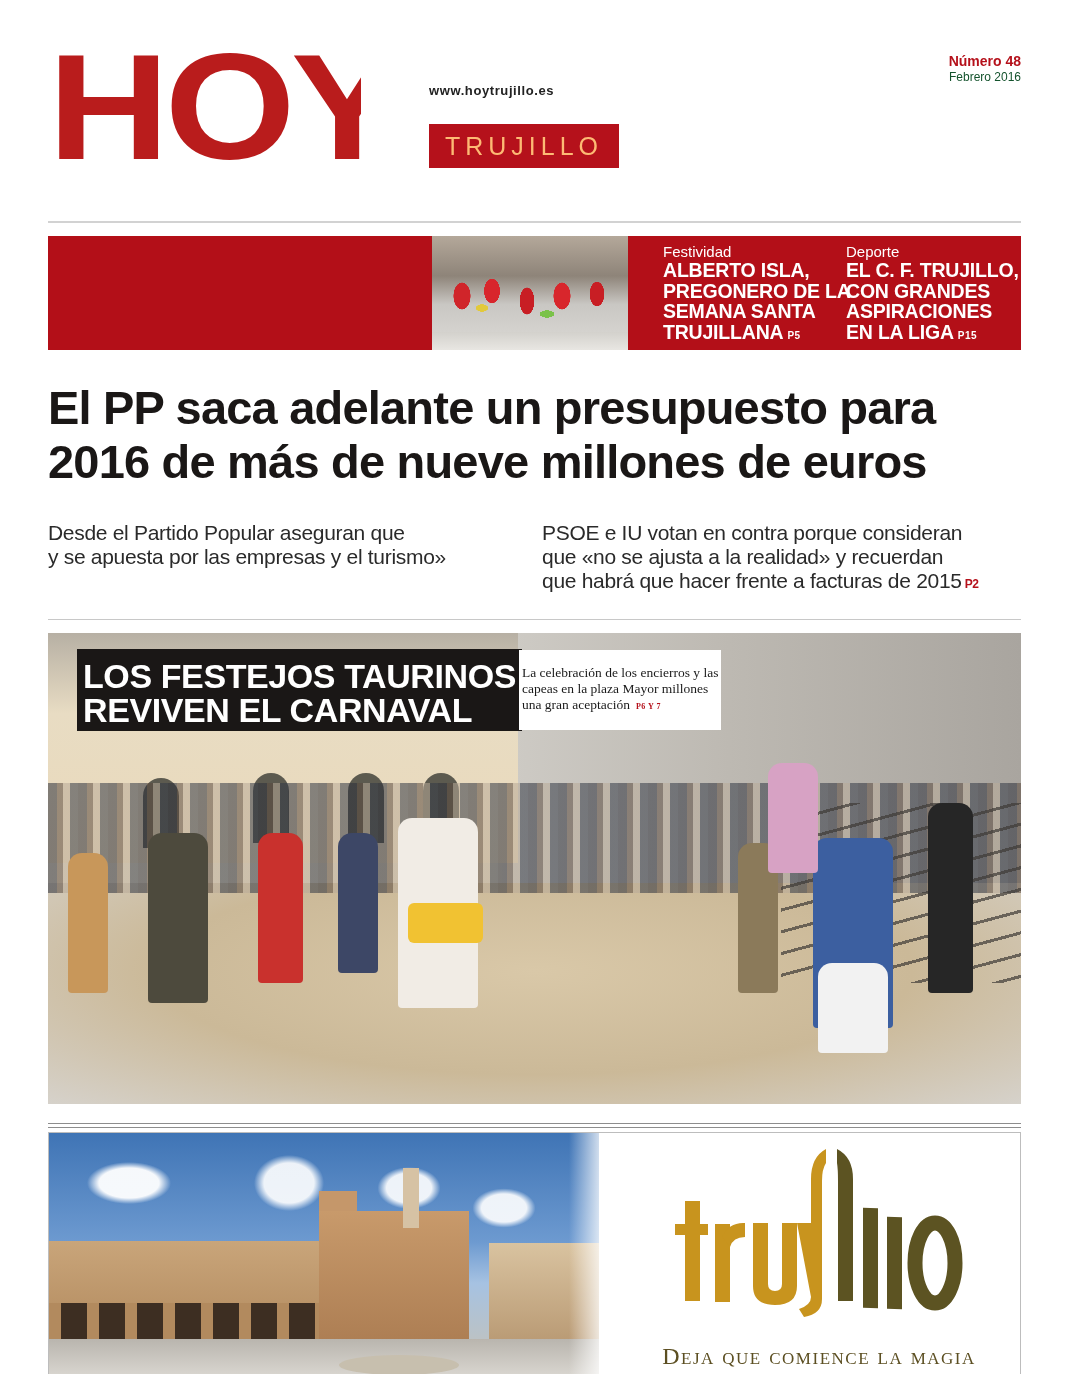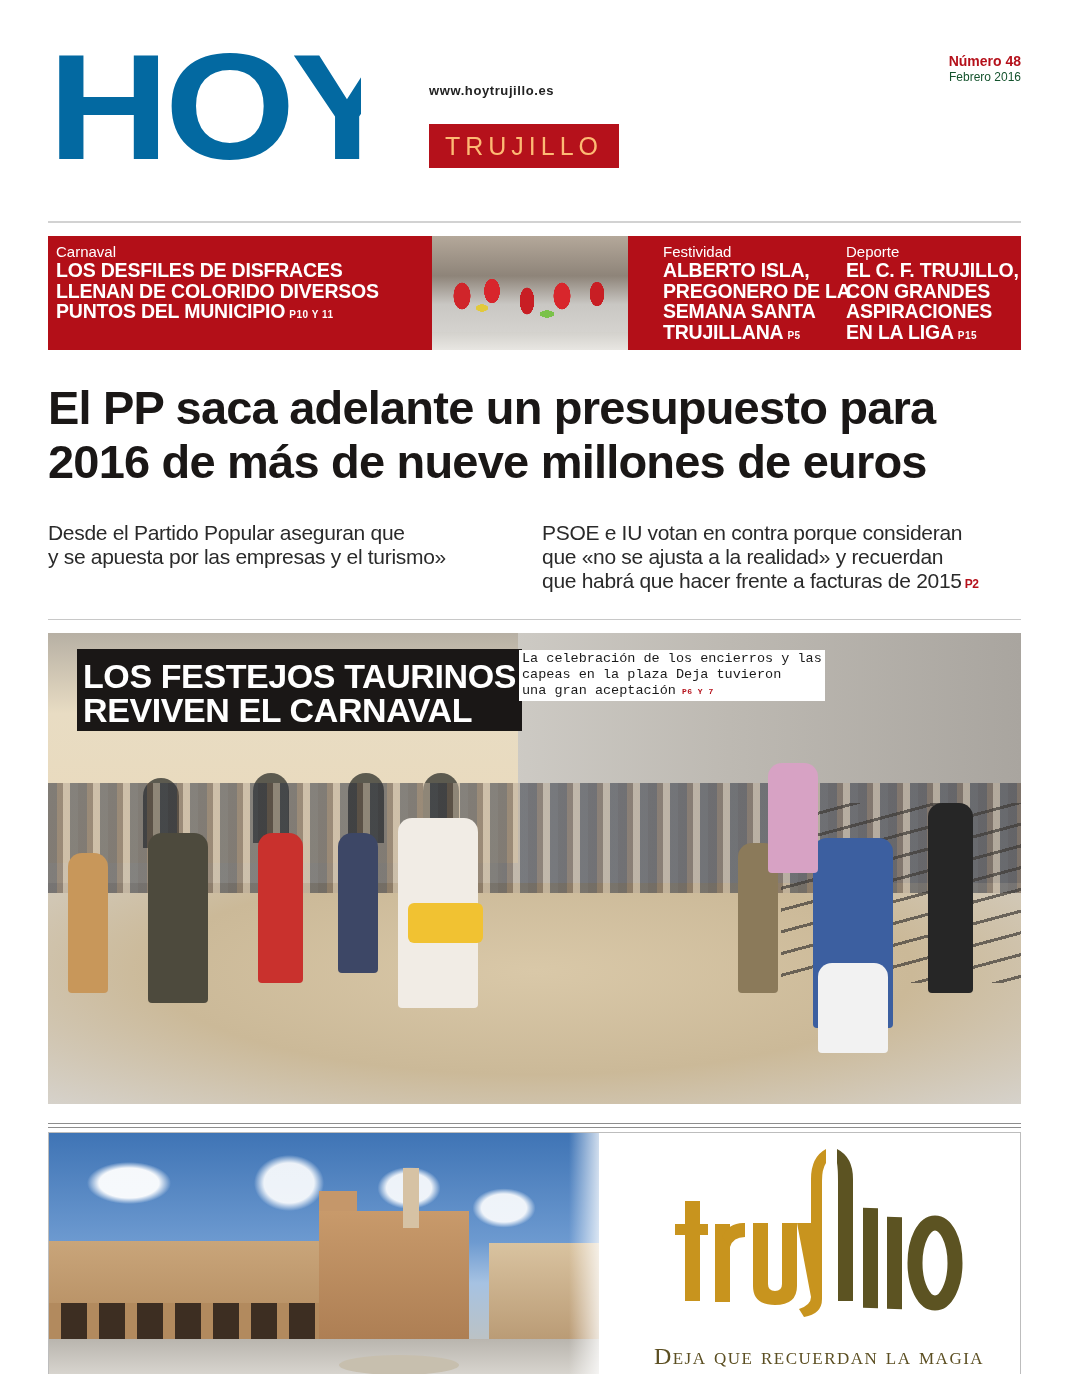--- a/index.html
+++ b/index.html
@@ -1,20 +1,20 @@
 <!DOCTYPE html>
 <html><head>
 <meta charset="utf-8">
 <style>
   * { box-sizing: border-box; margin: 0; padding: 0; }
   html, body { width: 1070px; height: 1374px; background: #ffffff; overflow: hidden; }
   body { position: relative; font-family: "Liberation Sans", "DejaVu Sans", sans-serif; color: #1a1a1a; }
 
   
-  .logo { position: absolute; left: 48px; top: 48px; font-family: "Liberation Sans", sans-serif; font-weight: 900; font-size: 150px; line-height: 118px; letter-spacing: -4px; color: #0369a1; transform: scaleY(1.0); height: 118px; overflow: hidden; }
+  .logo { position: absolute; left: 48px; top: 48px; font-family: "Liberation Sans", sans-serif; font-weight: 900; font-size: 150px; line-height: 118px; letter-spacing: -4px; color: #b91c1c; transform: scaleY(1.0); height: 118px; overflow: hidden; }
   .logo span { display: inline-block; transform: scaleX(1.12); transform-origin: left center; }
   .url { position: absolute; left: 429px; top: 83px; font-family: "Liberation Sans Narrow", "Liberation Sans", sans-serif; font-weight: 700; font-size: 13px; letter-spacing: 0.6px; color: #222; }
   .edition-badge { position: absolute; left: 429px; top: 124px; width: 190px; height: 44px; background: #b5111b; color: #fdba74; font-size: 25px; letter-spacing: 5px; display: flex; align-items: center; justify-content: center; font-weight: 400; }
   .issue { position: absolute; right: 49px; top: 53px; text-align: right; }
   .issue .num { color: #b5111b; font-weight: 700; font-size: 14px; line-height: 16px; }
   .issue .date { color: #14532d; font-size: 12px; line-height: 16px; }
 
   .rule { position: absolute; left: 48px; width: 973px; height: 2px; background: #d2d2d2; }
 
   
@@ -48,21 +48,21 @@
       linear-gradient(90deg, #e7ddc8 0%, #e1d5bd 46%, #cdcac4 48%, #bdb9b2 70%, #a9a59f 100%);
   }
   .main-photo .building-l { position:absolute; left:0; top:0; width:470px; height:230px; background: linear-gradient(180deg, #b7b0a4 0%, #e8dcc3 35%, #ead9ba 100%); }
   .main-photo .arch { position:absolute; width:36px; height:70px; border-radius:18px 18px 0 0; background:#5c5a4f; }
   .main-photo .ground { position:absolute; left:0; right:0; top:250px; bottom:0; background: radial-gradient(ellipse at 50% 40%, #d9c8a8 0%, #cbb998 55%, #d6d2cb 100%); }
   .main-photo .crowd { position:absolute; left:0; top:150px; width:973px; height:110px; background: repeating-linear-gradient(90deg, #2c2f3a 0 9px, #5a4a3f 9px 15px, #b8aa98 15px 22px, #333945 22px 30px); opacity:0.55; }
   .main-photo .fence { position:absolute; right:0; top:170px; width:240px; height:180px; background: repeating-linear-gradient(165deg, transparent 0 18px, #3e3a36 18px 21px); opacity:0.7; }
   .runner { position:absolute; border-radius: 14px 14px 4px 4px; }
   .photo-title { position: absolute; left: 29px; top: 16px; background: #1a1716; color: #fff; font-family: "Liberation Sans Narrow", "Liberation Sans", sans-serif; font-weight: 700; font-size: 34px; line-height: 34px; padding: 10px 6px 4px 6px; letter-spacing: -0.4px; }
   .photo-title div { white-space: nowrap; }
-  .photo-caption { position: absolute; left: 471px; top: 17px; background: #fff; color: #1a1a1a; font-family: Liberation Mono, monospace; font-size: 13.5px; line-height: 16px; padding: 1px 3px; }
+  .photo-caption { position: absolute; left: 471px; top: 17px; background: #fff; color: #1a1a1a; font-family: Liberation Serif, serif; font-size: 13.5px; line-height: 16px; padding: 15px 3px; }
   .photo-caption .page { color: #b5111b; font-size: 8px; font-weight: 700; margin-left: 6px; letter-spacing: 0.5px; }
 
   
   .ad-rule { position:absolute; left:48px; width:973px; height:1px; background:#8d8d8d; }
   .ad { position: absolute; left: 48px; top: 1132px; width: 973px; height: 242px; border: 1px solid #bdbdbd; border-bottom: none; overflow: hidden; background:#fff; }
   .ad-photo { position:absolute; left:0; top:0; width:550px; height:242px;
     background:
       radial-gradient(ellipse 60px 30px at 80px 50px, rgba(255,255,255,0.95) 50%, transparent 70%),
       radial-gradient(ellipse 50px 40px at 240px 50px, rgba(255,255,255,0.9) 50%, transparent 70%),
       radial-gradient(ellipse 45px 30px at 360px 55px, rgba(255,255,255,0.9) 50%, transparent 70%),
@@ -88,28 +88,20 @@
 <div class="url">www.hoytrujillo.es</div>
 <div class="edition-badge">TRUJILLO</div>
 <div class="issue">
   <div class="num">Número 48</div>
   <div class="date">Febrero 2016</div>
 </div>
 
 <div class="rule" style="top:221px;"></div>
 
 <div class="band">
-  <div class="teaser" style="left:8px;">
-    <div class="kicker">Carnaval</div>
-    <div class="head">
-      <div>LOS DESFILES DE DISFRACES</div>
-      <div>LLENAN DE COLORIDO DIVERSOS</div>
-      <div><span>PUNTOS DEL MUNICIPIO</span><span class="page">P10 Y 11</span></div>
-    </div>
-  </div>
 
   <div class="teaser-photo">
       <div class="strip"></div>
     </div>
 
   <div class="teaser" style="left:615px;">
     <div class="kicker">Festividad</div>
     <div class="head">
       <div>ALBERTO ISLA,</div>
       <div>PREGONERO DE LA</div>
@@ -166,21 +158,21 @@
   <div class="runner" style="left:770px; top:330px; width:70px; height:90px; background:#f2f2f2;"></div>
   <div class="runner" style="left:720px; top:130px; width:50px; height:110px; background:#d7a2c4;"></div>
   <div class="runner" style="left:880px; top:170px; width:45px; height:190px; background:#262626;"></div>
 
   <div class="photo-title">
     <div>LOS FESTEJOS TAURINOS</div>
     <div>REVIVEN EL CARNAVAL</div>
   </div>
   <div class="photo-caption">
     <div>La celebración de los encierros y las</div>
-    <div>capeas en la plaza Deja tuvieron</div>
+    <div>capeas en la plaza Mayor millones</div>
     <div><span>una gran aceptación</span><span class="page">P6 Y 7</span></div>
   </div>
 </div>
 
 <div class="ad-rule" style="top:1123px;"></div>
 <div class="ad-rule" style="top:1127px;"></div>
 <div class="ad">
   <div class="ad-photo">
     <div class="plaza-l"></div>
     <div class="arcade"></div>
@@ -207,14 +199,14 @@
 
     <path d="M170 0 Q186 8 186 30 L186 152 L171 152 L171 32 Q171 20 170 14 Z" fill="#5c5322"></path>
 
     <rect x="196" y="52" width="15" height="100" fill="#5c5322" transform="skewY(2)"></rect>
 
     <rect x="220" y="60" width="15" height="92" fill="#5c5322" transform="skewY(2)"></rect>
 
     <ellipse cx="268" cy="114" rx="20" ry="40" fill="none" stroke="#5c5322" stroke-width="15"></ellipse>
   </svg>
 
-  <div class="ad-tagline">Deja que recuerdan la magia</div>
+  <div class="ad-tagline">Deja que comience la magia</div>
 </div>
 
 </body></html>

